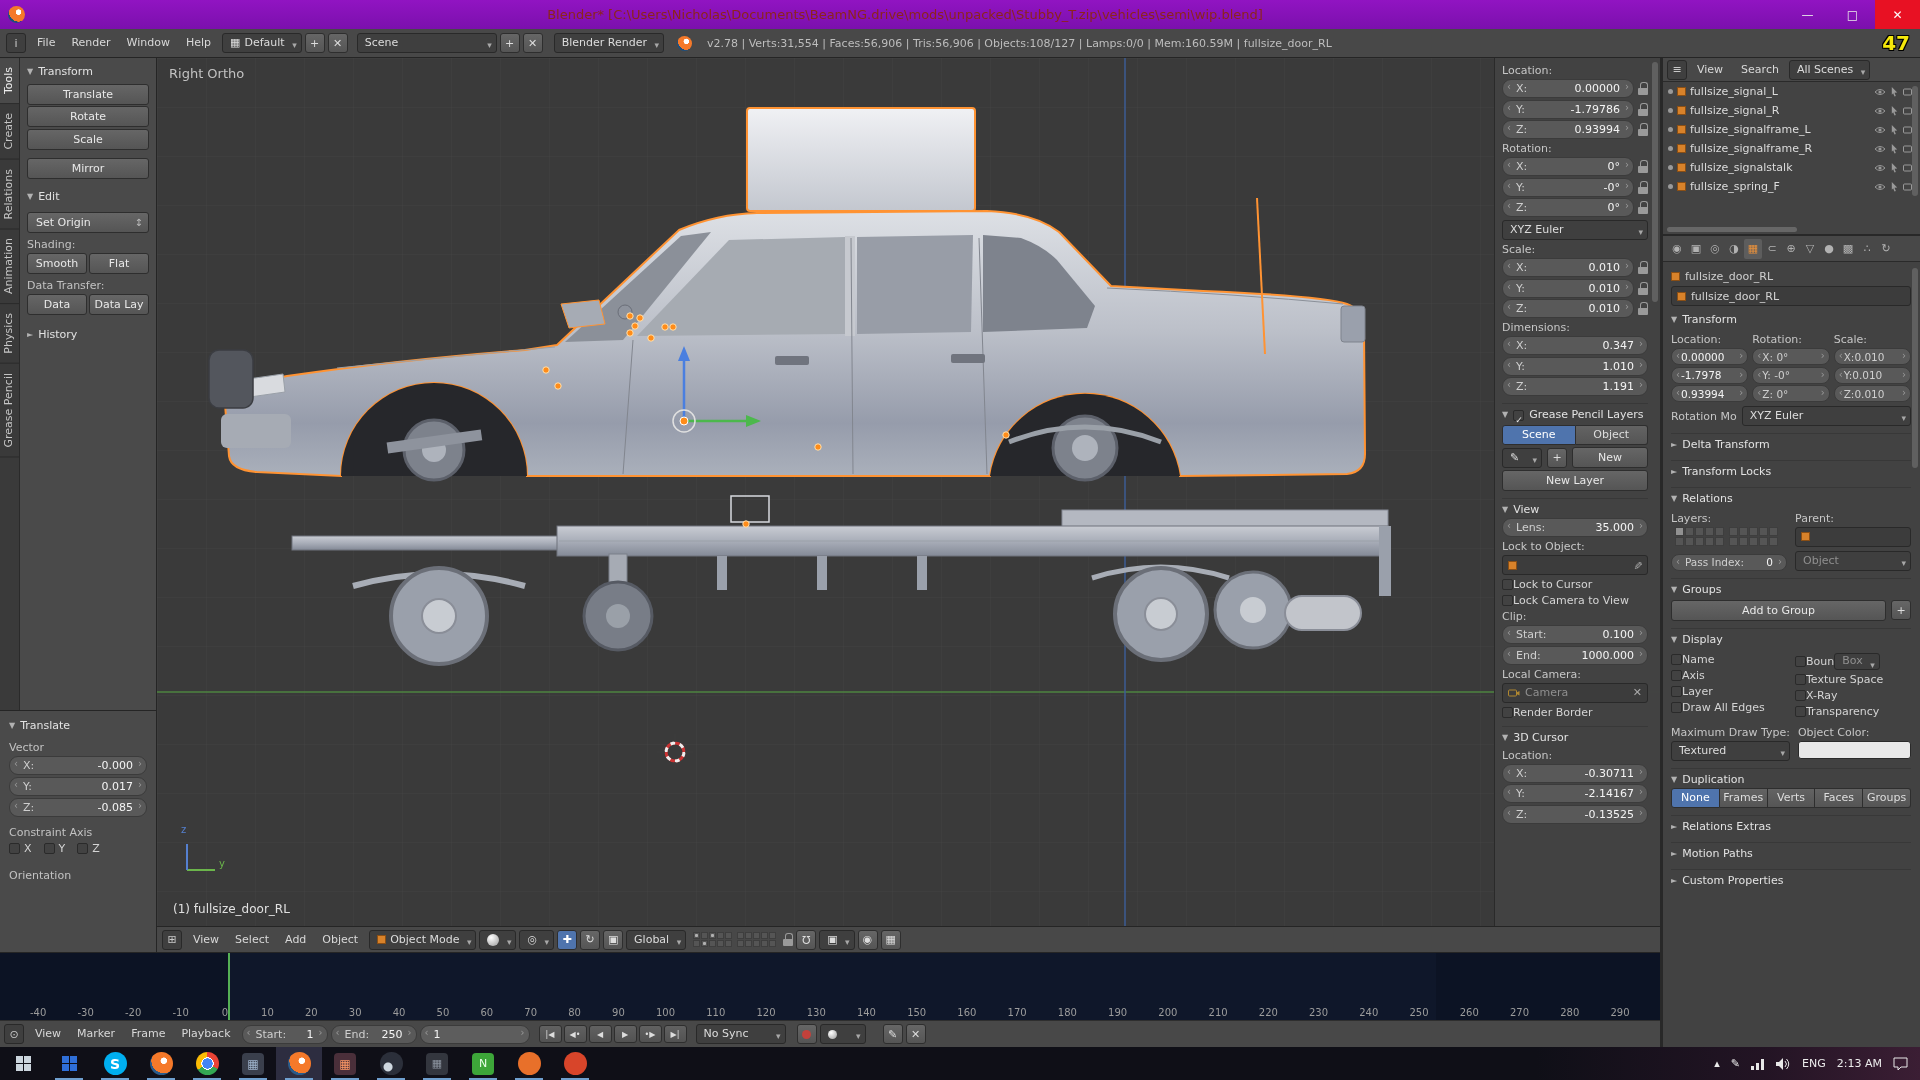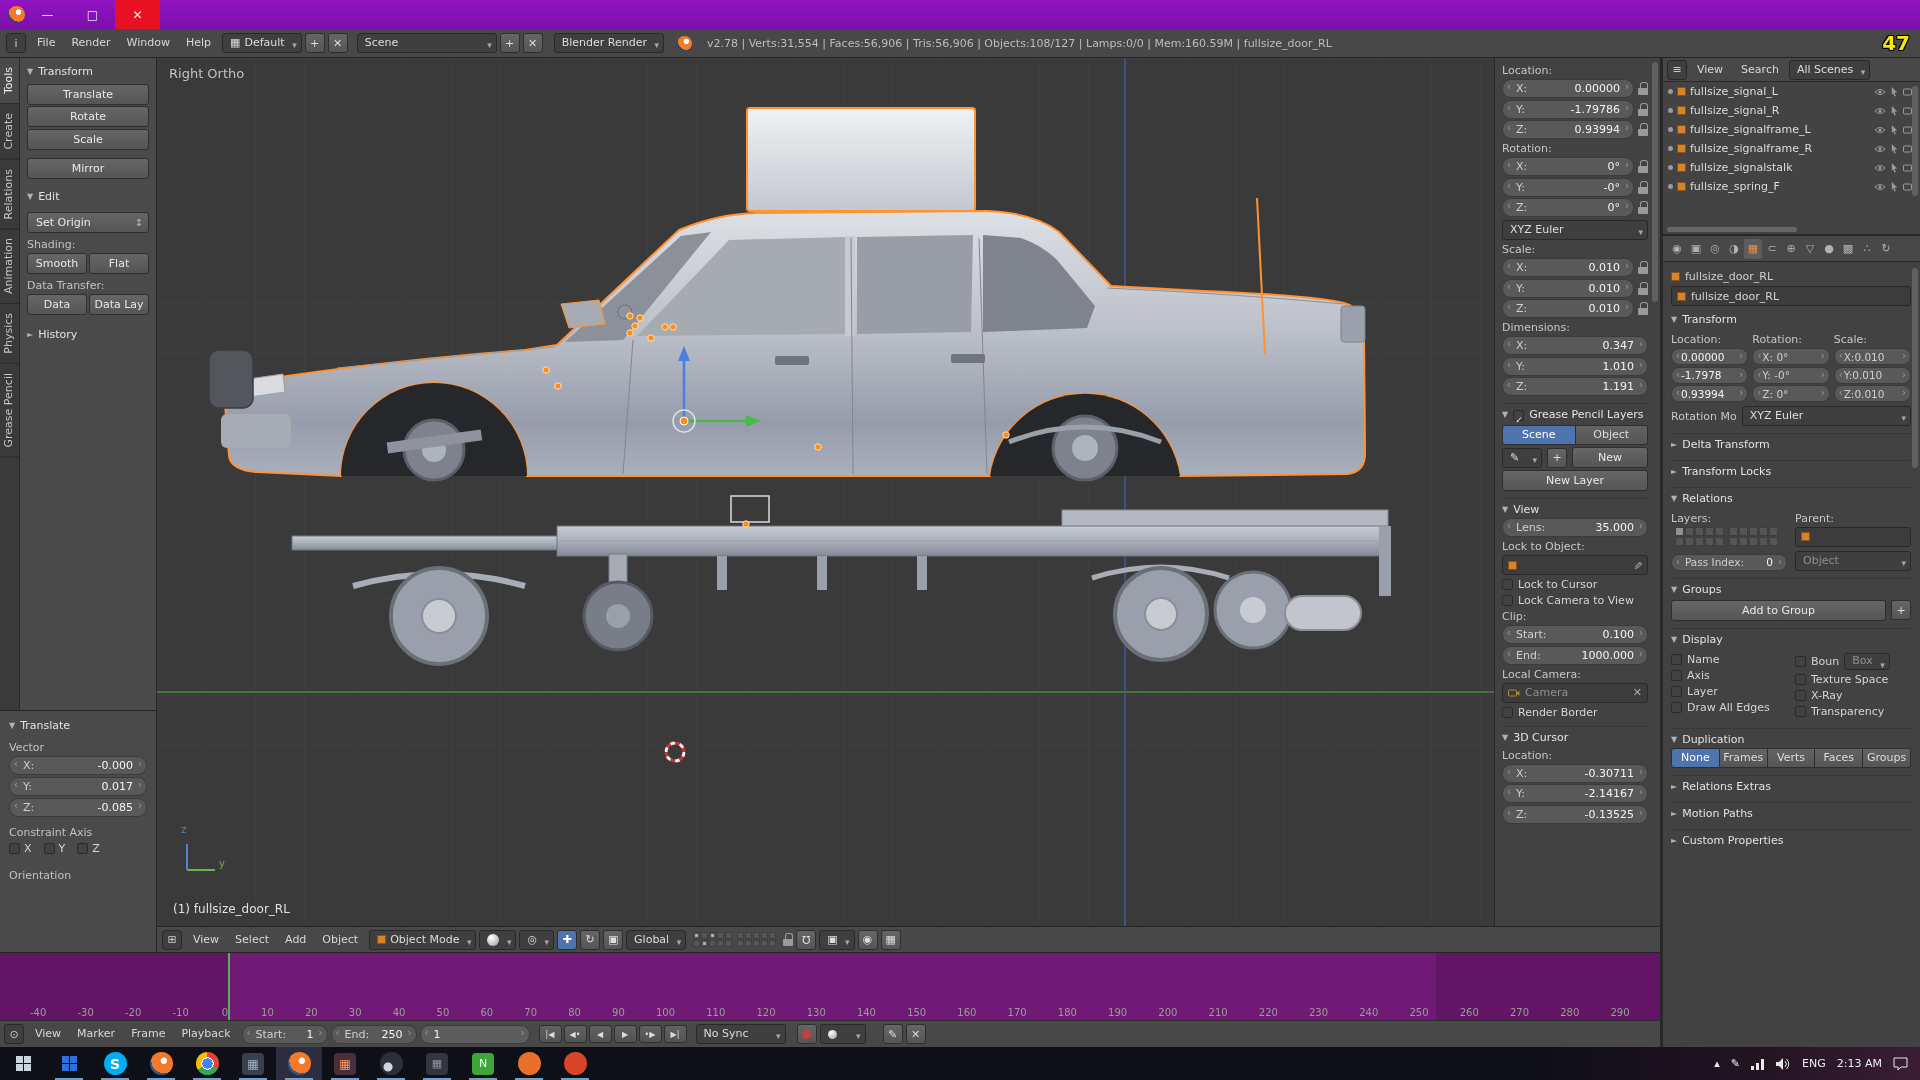--- a/index.html
+++ b/index.html
@@ -14,21 +14,21 @@
 .dd.dim{color:#8f8f8f}
 .btn{background:linear-gradient(#666,#555);border:1px solid #2e2e2e;border-radius:3px;height:21px;line-height:19px;text-align:center;color:#e8e8e8;display:block;position:relative;white-space:nowrap;overflow:hidden}
 .mini-btn{background:linear-gradient(#666,#555);border:1px solid #2e2e2e;border-radius:3px;width:20px;height:20px;display:inline-flex;align-items:center;justify-content:center;color:#ddd;flex:none}
 .num{background:#595959;border:1px solid #3b3b3b;border-radius:9px;height:19px;position:relative;padding:0 13px;display:flex;justify-content:space-between;align-items:center;color:#ececec;overflow:hidden}
 .num::before{content:"‹";position:absolute;left:4px;top:1px;color:#9a9a9a;font-size:10px}
 .num::after{content:"›";position:absolute;right:4px;top:1px;color:#9a9a9a;font-size:10px}
 .num .nl{color:#cfcfcf}.num .nv{color:#f4f4f4}
 .num.sm{height:17px;border-radius:8px;font-size:10.5px}
 .chk{width:11px;height:11px;background:#424242;border:1px solid #2a2a2a;border-radius:2px;display:inline-block;flex:none;position:relative}
 .chk.on::after{content:"✓";color:#e8e8e8;font-size:9px;position:absolute;top:-1px;left:1px}
-.chkrow{display:flex;gap:5px;align-items:center;margin:3px 0;white-space:nowrap;overflow:hidden}
+.chkrow{display:flex;align-items:center;margin:3px 0;white-space:nowrap;overflow:hidden}
 .phdr{color:#e2e2e2;height:20px;line-height:20px;display:flex;align-items:center;gap:5px;white-space:nowrap}
 .phdr::before{content:"▼";font-size:8px;color:#b2b2b2}
 .phdr.closed::before{content:"►"}
 .sec-label{color:#c2c2c2;margin:5px 0 2px}
 .lock-icon{width:10px;height:13px;position:relative;display:inline-block;flex:none}
 .lock-icon::before{content:"";position:absolute;left:2px;top:0;width:6px;height:6px;border:1.5px solid #9a9a9a;border-bottom:none;border-radius:3px 3px 0 0}
 .lock-icon::after{content:"";position:absolute;left:0;bottom:0;width:10px;height:7px;background:#9a9a9a;border-radius:1px}
 .cube-ico{width:9px;height:9px;background:#d8822a;border:1px solid #8a4f15;flex:none;display:inline-block}
 .spacer{flex:1}
 .seg{display:flex;width:100%}
@@ -107,21 +107,21 @@
 .ptab:nth-child(5){background:#5d5d5d;color:#e8913c}
 .props-body{padding:4px 9px 4px 8px;position:relative}
 .crumb{display:flex;align-items:center;gap:5px;height:20px;color:#cfcfcf}
 .tgrid{display:grid;grid-template-columns:1fr 1fr 1fr;gap:4px}
 .tgrid .num{margin:1.5px 0;padding:0 9px}
 .two-col{display:grid;grid-template-columns:1fr 1fr;gap:8px;margin:2px 0}
 .swatch{height:18px;border-radius:3px;background:#e8e8e8;border:1px solid #2a2a2a;margin-top:2px}
 .props-vs{right:2px;top:32px;height:200px}
 .lgrp.small{grid-template-columns:repeat(5,9px);grid-auto-rows:9px}
 
-.timeline{left:0;top:952px;width:1660px;height:93px;background:#701a75;border-top:1px solid #252525}
+.timeline{left:0;top:952px;width:1660px;height:93px;background:#0f172a;border-top:1px solid #252525}
 .tl-track{position:relative;height:68px;overflow:hidden;border-bottom:1px solid #2e2e2e}
 .tl-before{position:absolute;left:0;top:0;width:229px;height:100%;background:rgba(0,0,0,.14)}
 .tl-after{position:absolute;left:1436px;right:0;top:0;height:100%;background:rgba(0,0,0,.14)}
 .tl-playhead{position:absolute;left:228px;top:0;width:2px;height:100%;background:#55b055}
 .tl-ticks{position:absolute;left:30px;right:30px;bottom:2px;display:flex;justify-content:space-between;color:#9c9c9c;font-size:10px}
 .tick{min-width:10px;text-align:center}
 .tl-header{height:26px;background:#484848;display:flex;align-items:center;gap:3px;padding:0 4px}
 .pbtn{width:23px;height:18px;background:linear-gradient(#616161,#525252);border:1px solid #2e2e2e;border-radius:3px;color:#ddd;font-size:8px;display:flex;align-items:center;justify-content:center;flex:none}
 .rec-dot{width:9px;height:9px;border-radius:50%;background:#c3413b;display:inline-block}
 .tl-header .num{width:86px}
@@ -150,20 +150,21 @@
 .tray svg{display:block}
 .tray .txt{font-size:11px}
 </style>
 </head>
 <body>
 
 <div id="root">
 
   <div class="titlebar abs">
     <span class="blogo"></span>
+    <span class="ttext">Blender* [C:\Users\Nicholas\Documents\BeamNG.drive\mods\unpacked\Stubby_T.zip\vehicles\semi\wip.blend]</span>
     <div class="wctrls">
       <span class="wbtn">—</span>
       <span class="wbtn">□</span>
       <span class="wbtn close">✕</span>
     </div>
   </div>
   <span class="fps abs">47</span>
 
   <div class="infobar abs">
     <span class="ed-ico">i</span>
@@ -952,20 +953,32 @@
               </div>
               <div class="chkrow">
                 <span class="chk"></span>
                 <span>X-Ray</span>
               </div>
               <div class="chkrow">
                 <span class="chk"></span>
                 <span>Transparency</span>
               </div>
             </div>
+        </div>
+      </div>
+      <div class="two-col">
+        <div>
+          <div class="tlab">Maximum Draw Type:</div>
+          <div class="dd block">
+              <span>Textured</span>
+            </div>
+        </div>
+        <div>
+          <div class="tlab">Object Color:</div>
+          <div class="swatch"></div>
         </div>
       </div>
       <div class="phdr sec">
           <span>Duplication</span>
         </div>
       <div class="seg first-on">
 
       <span>None</span>
           <span>Frames</span>
           <span>Verts</span>

